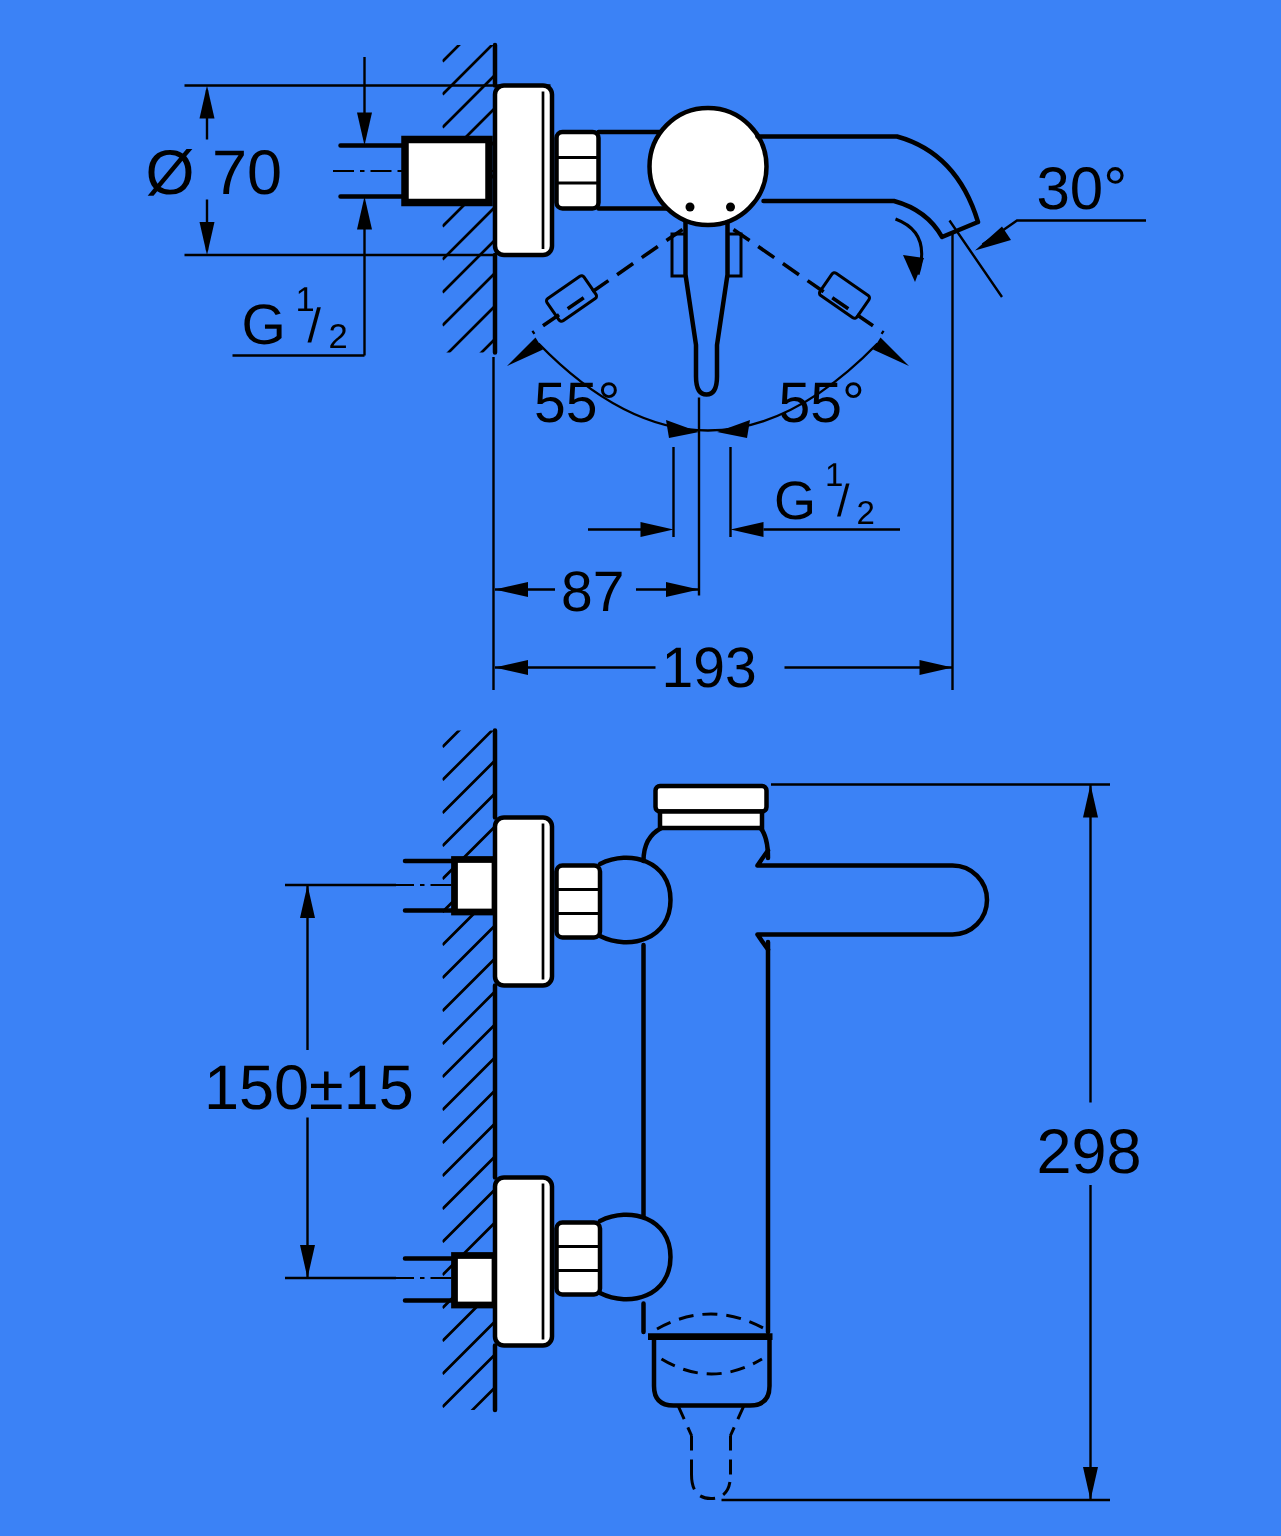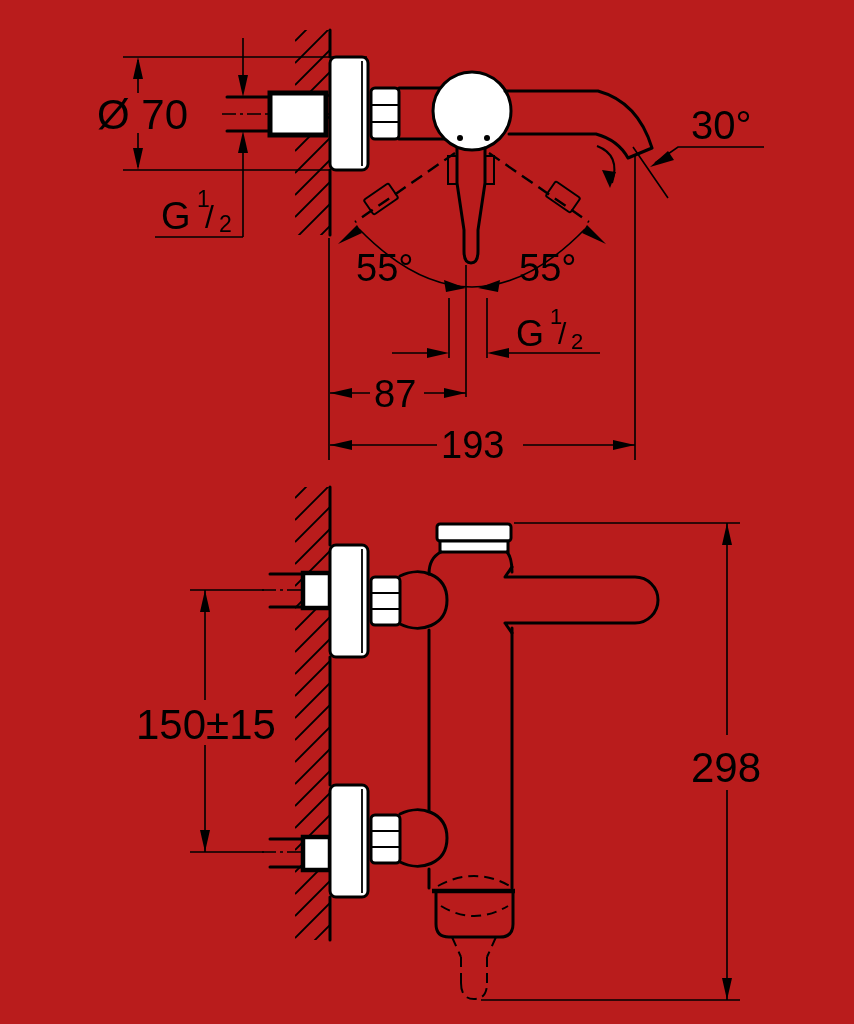--- a/index.html
+++ b/index.html
@@ -1,16 +1,16 @@
 <!DOCTYPE html>
 <html><head>
 <meta charset="utf-8">
 <style>
   html,body{margin:0;padding:0;background:#fff}
-  .stage{width:854px;height:1024px;background:#b91c1c;position:relative;overflow:hidden}
+  .stage{width:854px;height:1024px;background:#3b82f6;position:relative;overflow:hidden}
   svg{display:block}
   .o  {stroke:#000;stroke-width:3;fill:none;stroke-linecap:round;stroke-linejoin:round}
   .ow {stroke:#000;stroke-width:3;fill:#fff}
   .tk {stroke:#000;stroke-width:5;fill:#fff}
   .tk2{stroke:#000;stroke-width:4.5;fill:#fff}
   .tn {stroke:#000;stroke-width:1.6;fill:none}
   .f  {stroke:#000;stroke-width:2;fill:none}
   .h  {stroke:#000;stroke-width:1.8;fill:none}
   .d2 {stroke:#000;stroke-width:2.4;fill:none;stroke-dasharray:13,7}
   .dh {stroke:#000;stroke-width:2;fill:none;stroke-dasharray:10,6}

